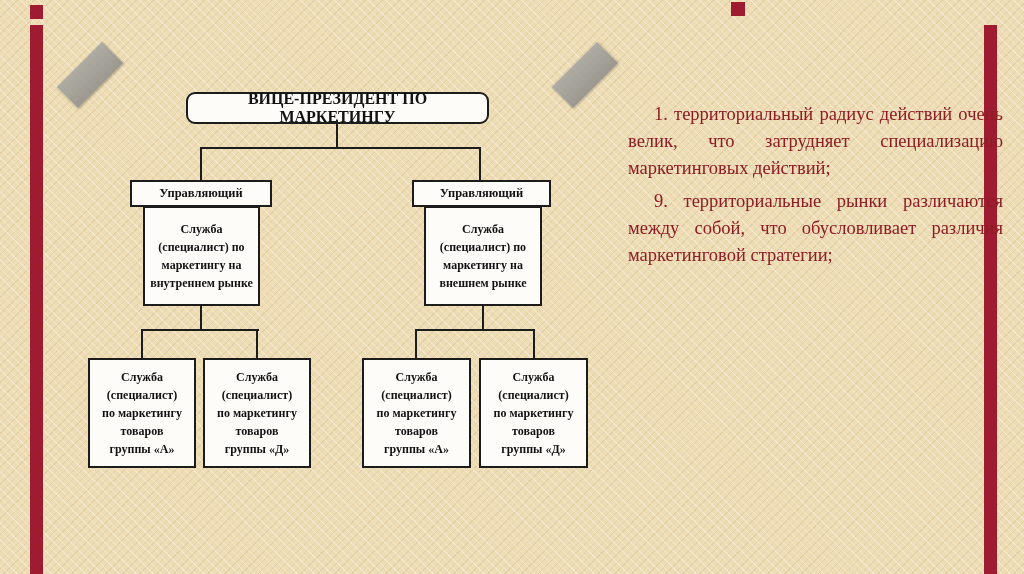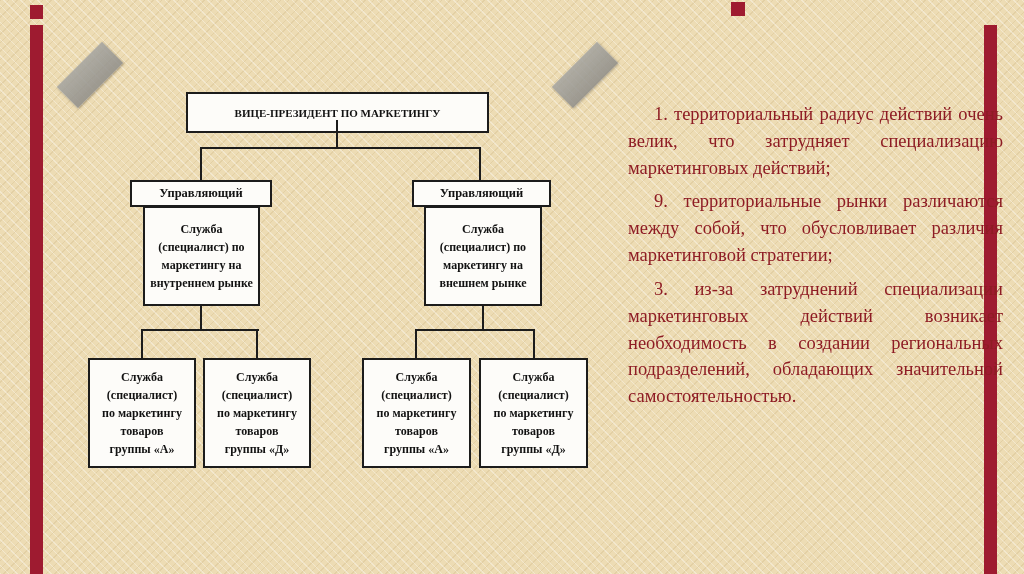--- a/index.html
+++ b/index.html
@@ -38,21 +38,21 @@
 <div class="slide">
 
   <div class="red" style="left:30px; top:5px; width:13px; height:14px;"></div>
   <div class="red" style="left:30px; top:25px; width:13px; height:549px;"></div>
   <div class="red" style="left:731px; top:2px; width:14px; height:14px;"></div>
   <div class="red" style="left:984px; top:25px; width:13px; height:549px;"></div>
 
   <div class="tape" style="left:58px; top:60px;"></div>
   <div class="tape" style="left:553px; top:60px;"></div>
 
-  <div class="dbox" style="left:186px; top:92px; width:303px; height:41px; font-size:11px;">ВИЦЕ-ПРЕЗИДЕНТ ПО МАРКЕТИНГУ</div>
+  <div class="dbox" style="left:186px; top:92px; width:303px; height:32px; font-size:16px;border-radius:9px;">ВИЦЕ-ПРЕЗИДЕНТ ПО МАРКЕТИНГУ</div>
 
   <div class="line" style="left:336px; top:120px; width:2px; height:28px;"></div>
   <div class="line" style="left:200px; top:147px; width:281px; height:2px;"></div>
   <div class="line" style="left:200px; top:147px; width:2px; height:34px;"></div>
   <div class="line" style="left:479px; top:147px; width:2px; height:34px;"></div>
 
   <div class="dbox" style="left:130px; top:180px; width:142px; height:27px; font-size:12.5px;">Управляющий</div>
   <div class="dbox" style="left:143px; top:206px; width:117px; height:100px; font-size:12px; line-height:1.5;">Служба
 (специалист) по
 маркетингу на
@@ -91,16 +91,15 @@
 группы «А»</div>
   <div class="dbox" style="left:479px; top:358px; width:109px; height:110px; font-size:12px; line-height:1.5;">Служба
 (специалист)
 по маркетингу
 товаров
 группы «Д»</div>
 
   <div class="notes">
     <p>1. территориальный радиус действий очень велик, что затрудняет специализацию маркетинговых действий;</p>
     <p>9. территориальные рынки различаются между собой, что обусловливает различия маркетинговой стратегии;</p>
-    <p>3. из-за затруднений специализации маркетинговых действий возникает необходимость в создании региональных подразделений, обладающих значительной самостоятельностью.</p>
   </div>
 
 </div>
 
 </body></html>

